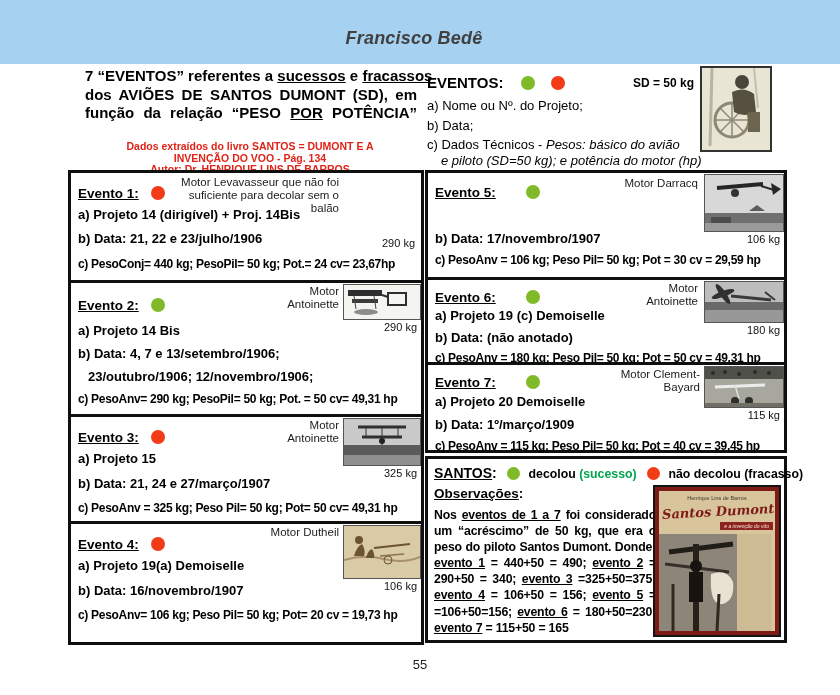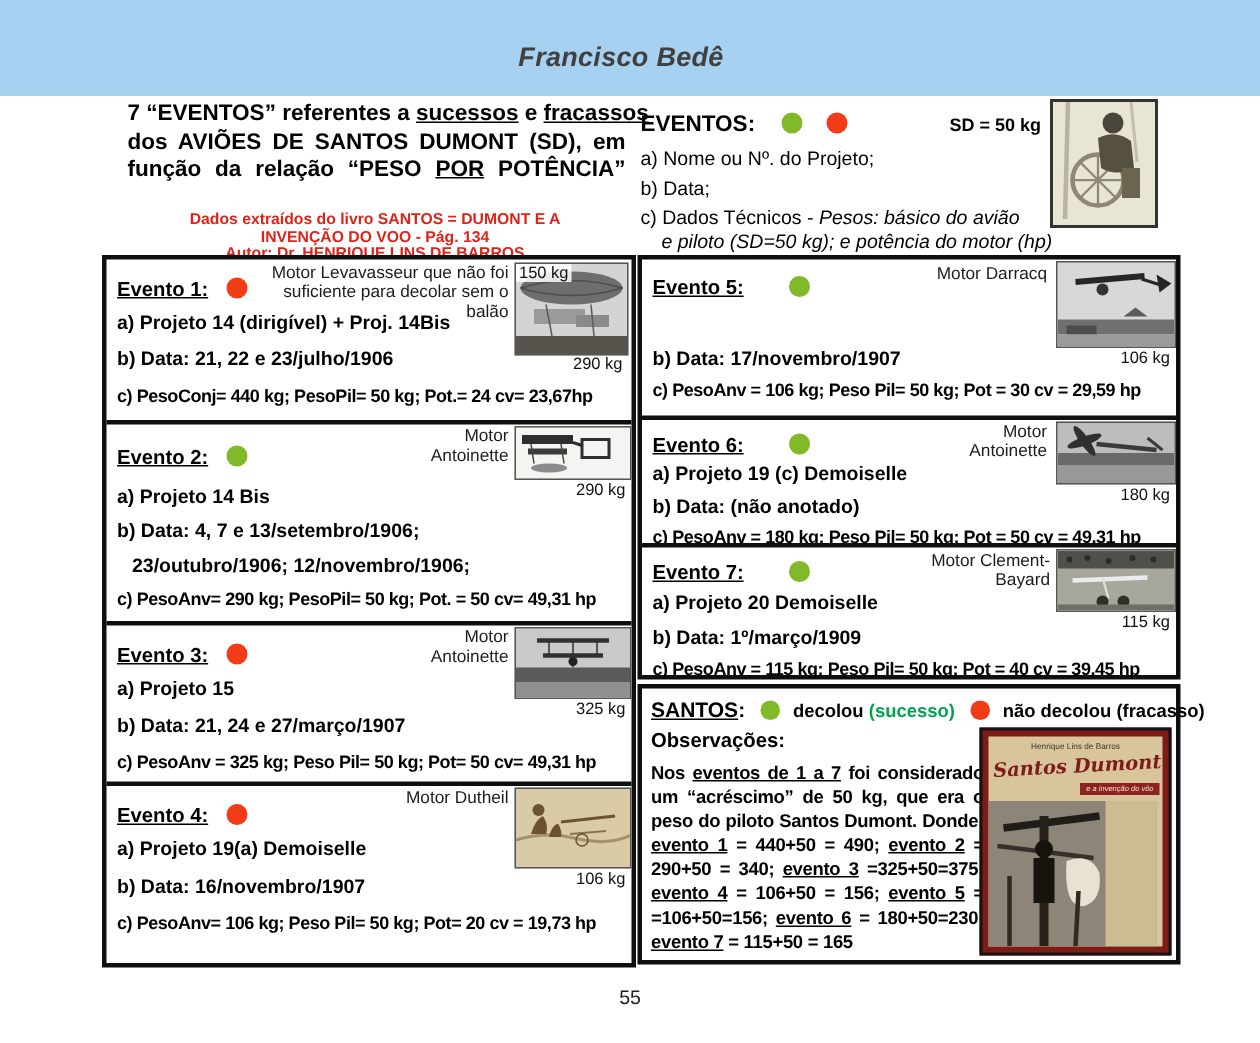--- a/index.html
+++ b/index.html
@@ -53,21 +53,21 @@
   .photo{position:absolute;border:1px solid #555;overflow:hidden;background:#cfcfcf;}
   .photo svg{display:block;}
   .wlabel{position:absolute;font-size:11px;color:#111;white-space:nowrap;}
   .wtop{position:absolute;left:0;top:0;font-size:11px;background:rgba(255,255,255,.85);padding:0 2px;color:#111;}
 
   
   #legend-row{position:absolute;left:6px;top:6px;white-space:nowrap;font-weight:bold;font-size:12.3px;}
   #legend-row .lbl{font-size:14px;text-decoration:underline;}
   #legend-row .dot{margin:0 5px 0 7px;}
   #obs-label{position:absolute;left:6px;top:27px;font-weight:bold;font-size:13.5px;}
-  #obs-label .u{margin-top:12px;}
+  #obs-label .u{text-decoration:underline;margin-top:12px;}
   #obs-text{position:absolute;left:6px;top:48px;width:222px;font-weight:bold;font-size:12.3px;
     line-height:16.1px;text-align:justify;letter-spacing:-0.2px;}
 
   .seg-u{text-decoration:underline;}
   .seg-i{font-style:italic;}
 
   
   #book{position:absolute;right:3px;top:26px;width:124px;height:148px;border:2px solid #141414;background:#7d1b17;}
   #book .inner{position:absolute;left:4px;top:4px;right:4px;bottom:4px;background:#d8c59c;overflow:hidden;}
   #book .author{position:absolute;left:0;right:0;top:4px;text-align:center;font-size:5.5px;color:#3d382e;}
@@ -130,34 +130,20 @@
   </div>
 
   <div id="box-left" class="bigbox">
 
     <div class="sec" style="top:0;height:107px">
       <div class="ev-head" style="top:11px">
         <span class="ev-title">Evento 1:</span>
         <span class="dot dot-red"></span>
       </div>
       <div class="motor" style="right:82px;top:3px;width:180px">Motor Levavasseur  que não foi  suficiente para decolar sem o balão</div>
-      <div class="photo" style="right:2px;top:2px;width:74px;height:60px">
-        <svg width="74" height="60" viewBox="0 0 74 60">
-          <rect width="74" height="60" fill="#d4d4d4"></rect>
-          <ellipse cx="37" cy="16" rx="34" ry="11" fill="#6e6e6e"></ellipse>
-          <path d="M3 16 Q37 6 71 16" stroke="#4d4d4d" fill="none"></path>
-          <path d="M3 16 Q37 26 71 16" stroke="#4d4d4d" fill="none"></path>
-          <rect x="12" y="30" width="34" height="10" fill="#9b9b9b"></rect>
-          <rect x="40" y="34" width="22" height="8" fill="#8a8a8a"></rect>
-          <rect x="0" y="48" width="74" height="12" fill="#57544e"></rect>
-          <line x1="20" y1="27" x2="24" y2="48" stroke="#5a5a5a"></line>
-          <line x1="50" y1="27" x2="52" y2="48" stroke="#5a5a5a"></line>
-        </svg>
-        <span class="wtop">150 kg</span>
-      </div>
       <div class="wlabel" style="right:6px;top:64px">290 kg</div>
       <div class="ln" style="top:34px">a) Projeto 14 (dirigível) + Proj. 14Bis</div>
       <div class="ln" style="top:58px">b) Data: 21, 22 e 23/julho/1906</div>
       <div class="ln cline" style="top:84px">c) PesoConj= 440 kg;  PesoPil= 50 kg; Pot.= 24 cv= 23,67hp</div>
     </div>
 
     <div class="sec divided" style="top:107px;height:134px">
       <div class="ev-head" style="top:13px">
         <span class="ev-title">Evento 2:</span>
         <span class="dot dot-green"></span>

